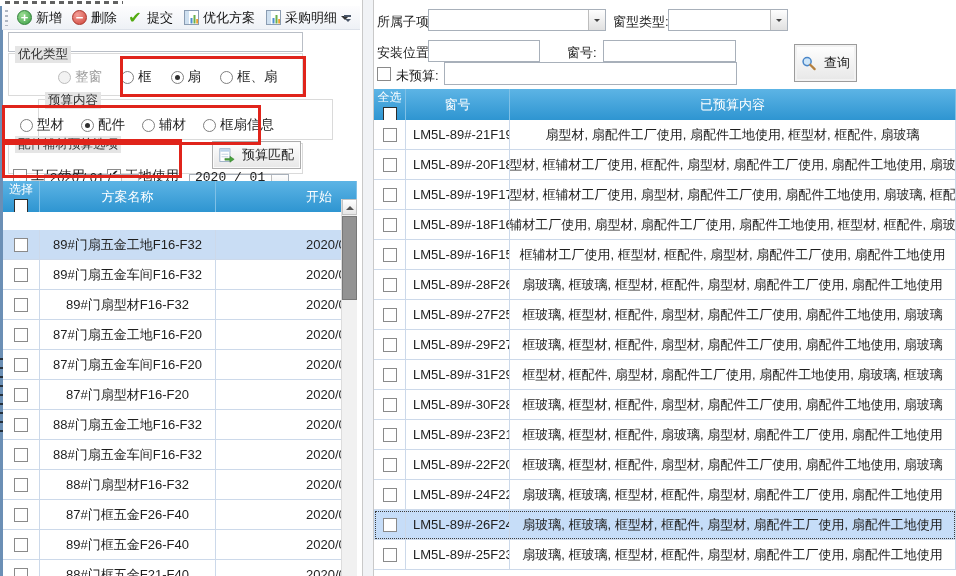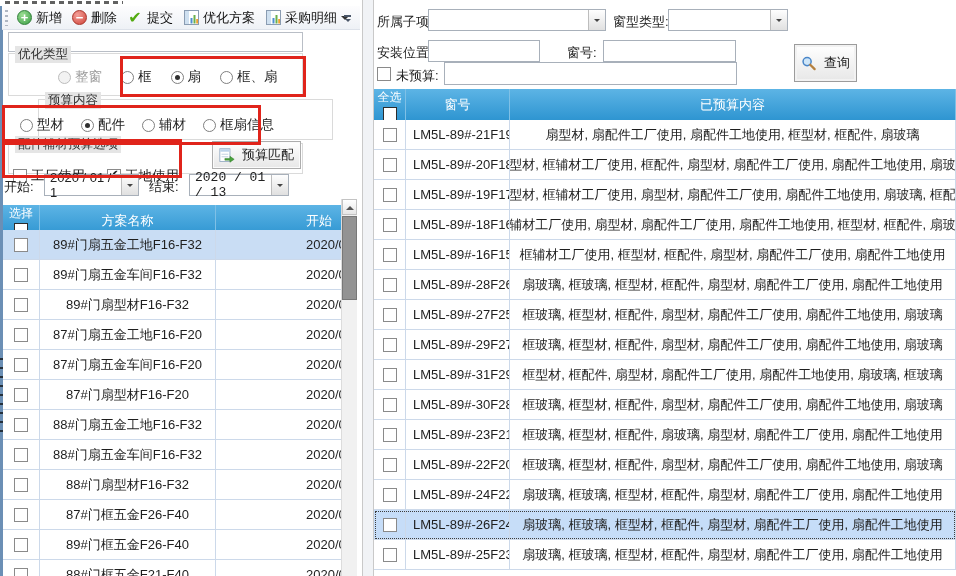--- a/index.html
+++ b/index.html
@@ -226,21 +226,21 @@
   <div class="dtp" style="left:44px;top:174px;width:95px;height:22px;">
     <span class="val">2020 / 01 / 1</span>
     <span class="dd"></span>
   </div>
   <span class="dtlabel" style="left:149px;top:178px;">结束:</span>
   <div class="dtp" style="left:189px;top:174px;width:100px;height:22px;font-family:Liberation Mono, monospace;">
     <span class="val">2020 / 01 / 13</span>
     <span class="dd"></span>
   </div>
 
-  <div class="thead" style="left:3px;top:205px;width:354px;height:31px;">
+  <div class="thead" style="left:3px;top:181px;width:354px;height:31px;">
     <div class="hc two c1">
       <span style="font-size:12px;">选择</span>
       <span class="cb"></span>
     </div>
     <div class="hc c2">方案名称</div>
     <div class="hc c3">是否已提交</div>
     <div class="hc c4">开始</div>
   </div>
   <div class="tbody" id="ltbody" style="left:3px;top:230px;width:354px;height:346px;">
       <div class="lrow sel">

